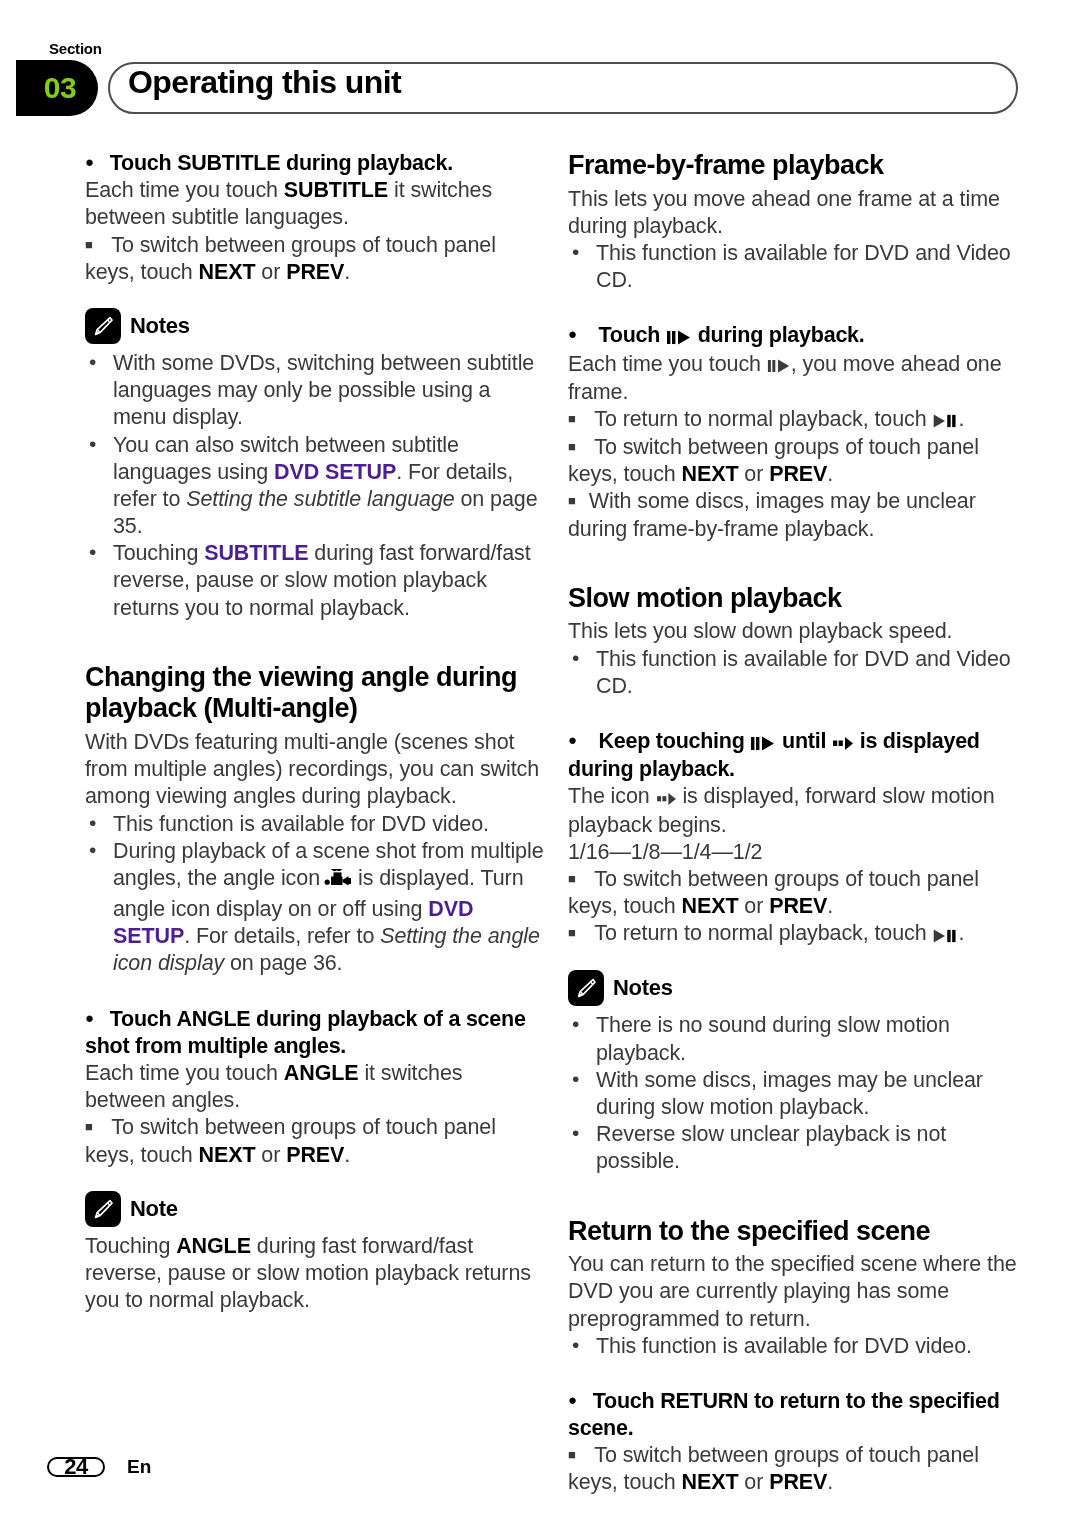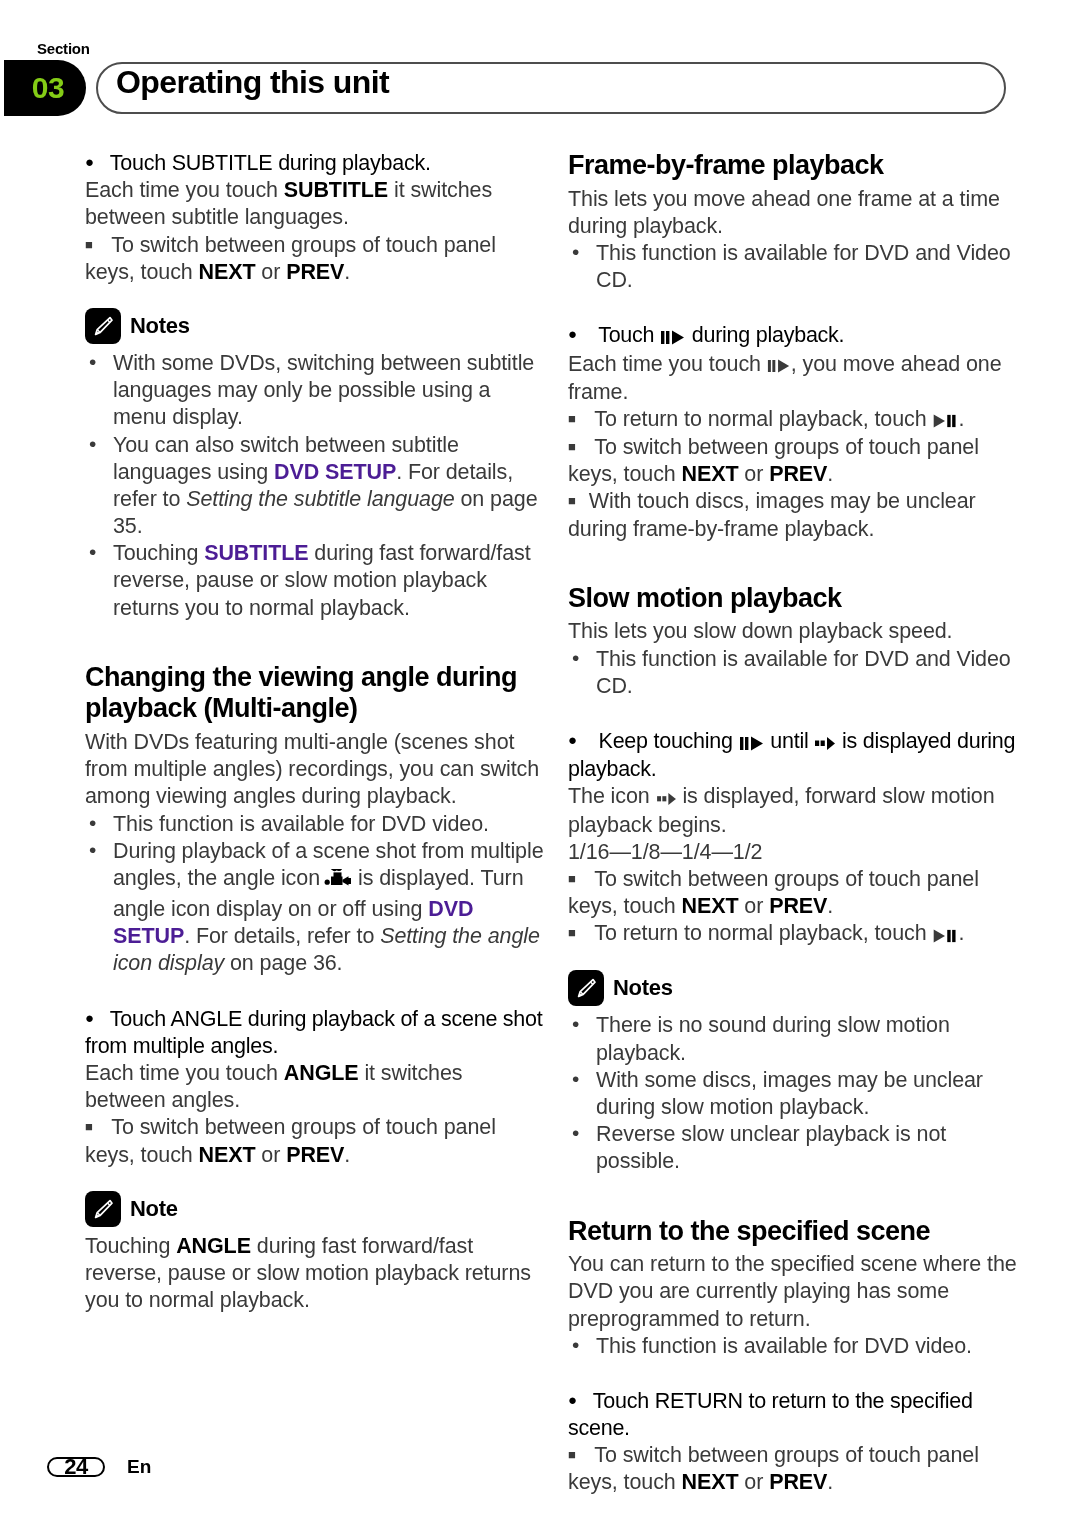--- a/index.html
+++ b/index.html
@@ -8,21 +8,21 @@
   }
   body {
     width: 1080px; height: 1529px;
     font-family: "Liberation Sans", sans-serif;
     color: #231f20;
     position: relative;
     overflow: hidden;
   }
 
   
-  .header-zone { position: absolute; left: 4px; top: 0; width: 960px; height: 140px; }
+  .header-zone { position: absolute; left: 16px; top: 0; width: 960px; height: 140px; }
   .section-word {
     position: absolute; left: 33px; top: 40px;
     font-size: 15px; font-weight: bold; letter-spacing: -0.2px;
     color: #000;
   }
   .section-tab {
     position: absolute; left: 0px; top: 60px;
     width: 82px; height: 56px;
     background: #000000;
     border-radius: 0 30px 30px 0;
@@ -59,21 +59,21 @@
     margin: 0 0 4px 0;
   }
   .h2.spaced { margin-top: 40px; }
   .body {
     font-size: 21.5px; line-height: 1.265; color: #3a3a3a;
     margin: 0; letter-spacing: -0.1px;
   }
   .body b { color: #000; font-weight: bold; }
 
   .action {
-    font-size: 21.5px; font-weight: normal; color: #000;
+    font-size: 21.5px; font-weight: bold; color: #000;
     line-height: 1.265; margin: 0; letter-spacing: -0.25px;
     position: relative; padding-left: 0;
   }
   .action-row { display: block; margin-top: 28px; }
   .bullet-dot::before {
     content: "\25CF";
     font-size: 15px;
     position: relative; top: -3px;
     margin-right: 16px;
   }
@@ -256,21 +256,21 @@
           <path d="M1 1.5 L13 8.5 L1 15.5 Z" fill="#3a3a3a"></path>
           <rect x="15.4" y="2" width="3.6" height="13" fill="#000"></rect>
           <rect x="20.6" y="2" width="3.6" height="13" fill="#000"></rect>
         </svg></span><span>.</span>
   </p>
 
   <p class="sq">
     <span>To switch between groups of touch panel keys, touch </span><b>NEXT</b><span> or </span><b>PREV</b>.
   </p>
 
-  <p class="sq">With touch discs, images may be unclear during frame-by-frame playback.</p>
+  <p class="sq">With some discs, images may be unclear during frame-by-frame playback.</p>
 
   <h2 class="h2 spaced">Slow motion playback</h2>
   <p class="body">This lets you slow down playback speed.</p>
   <ul class="dots">
     <li>This function is available for DVD and Video CD.</li>
   </ul>
 
   <p class="action bullet-dot action-row">
     <span>Keep touching</span>
     <span class="glyph"><svg width="26" height="17" viewBox="0 0 26 17">

